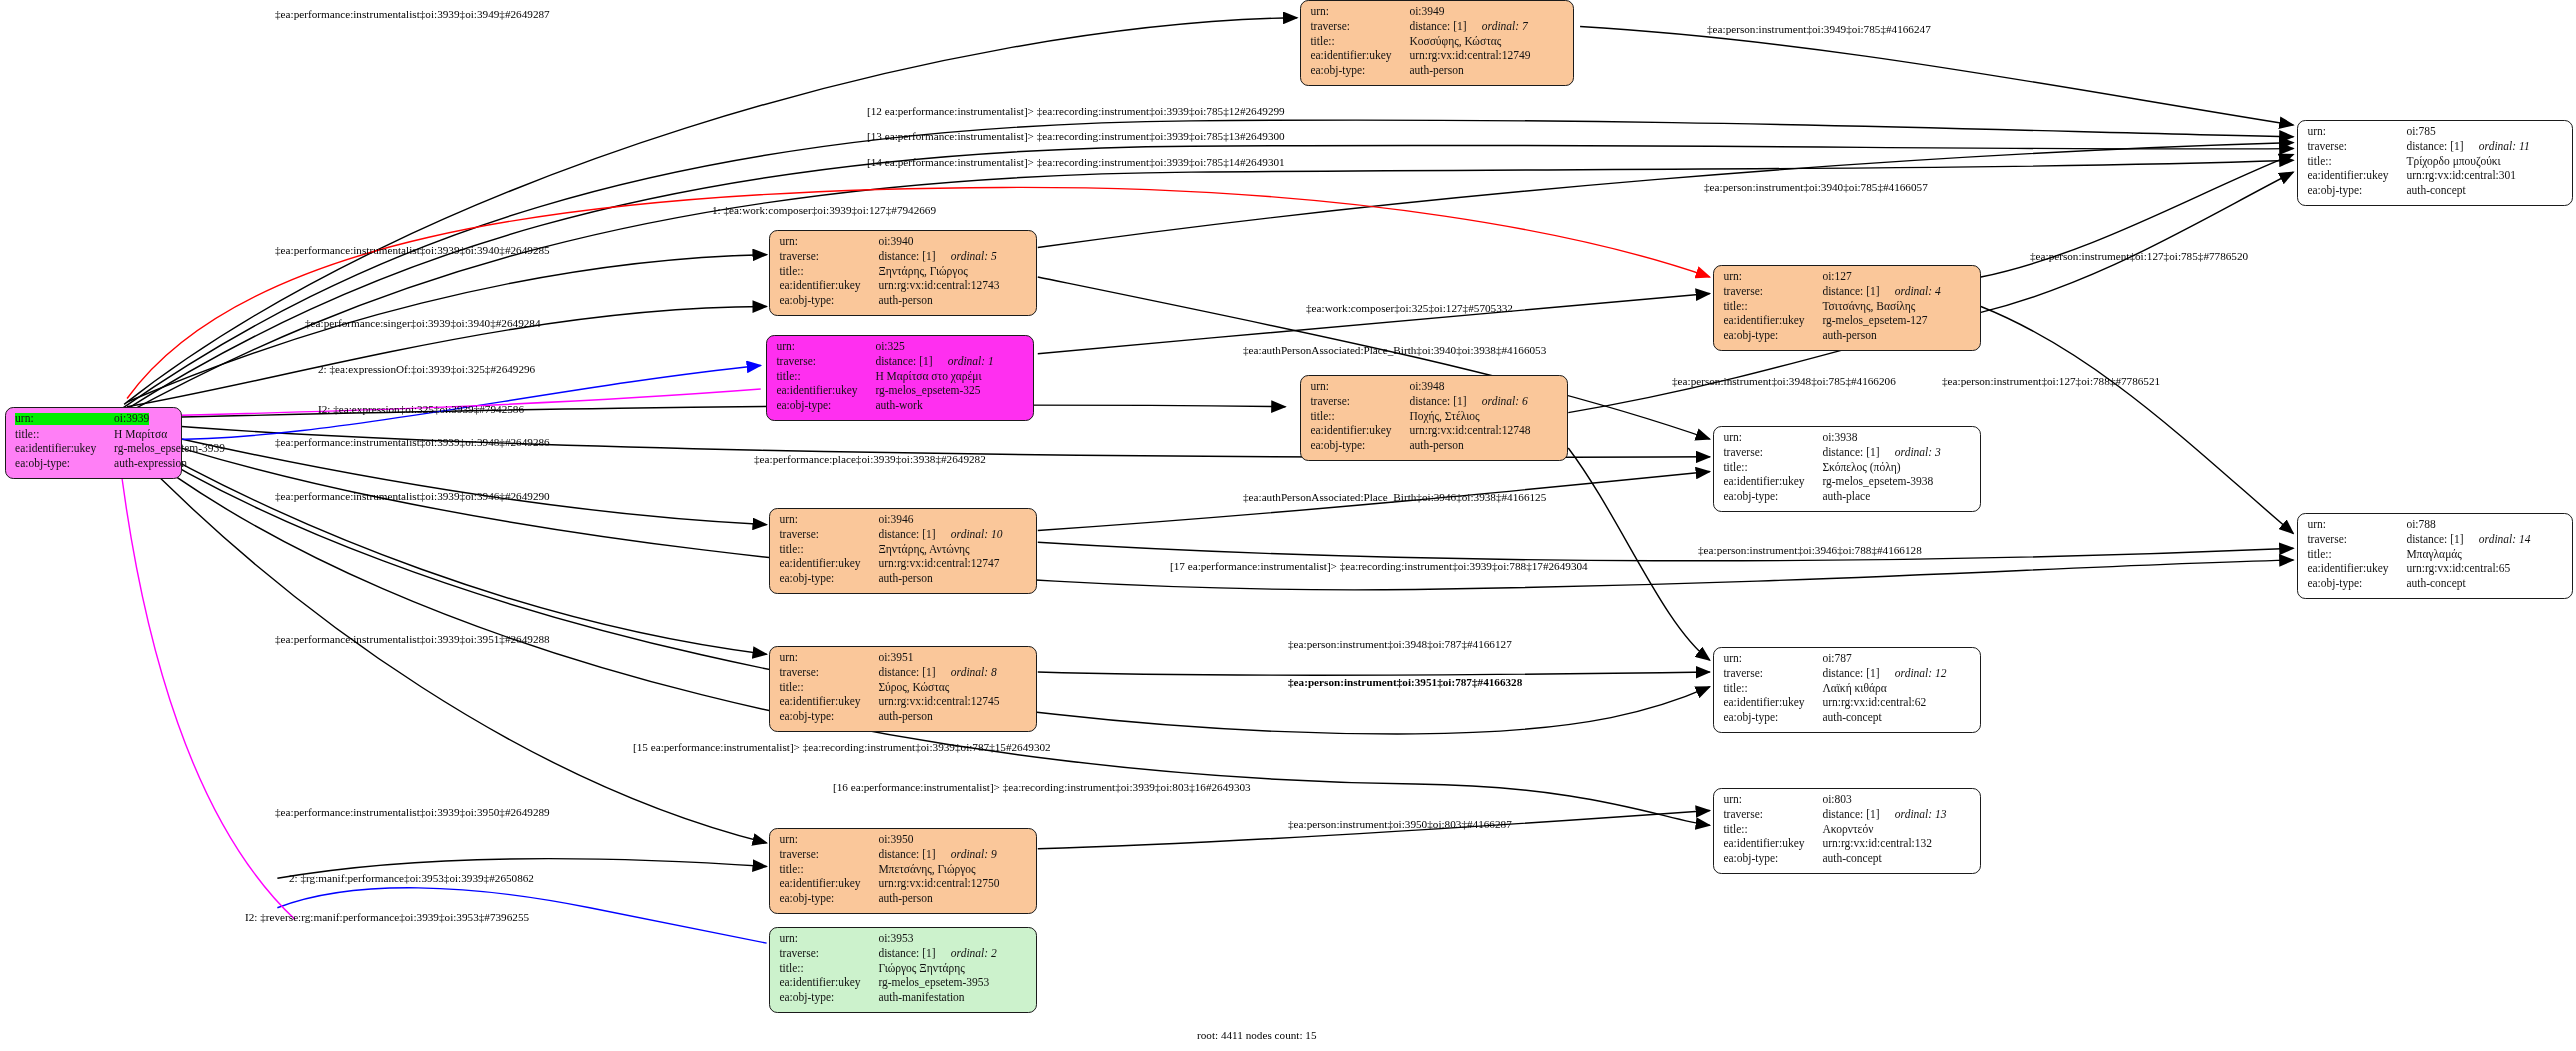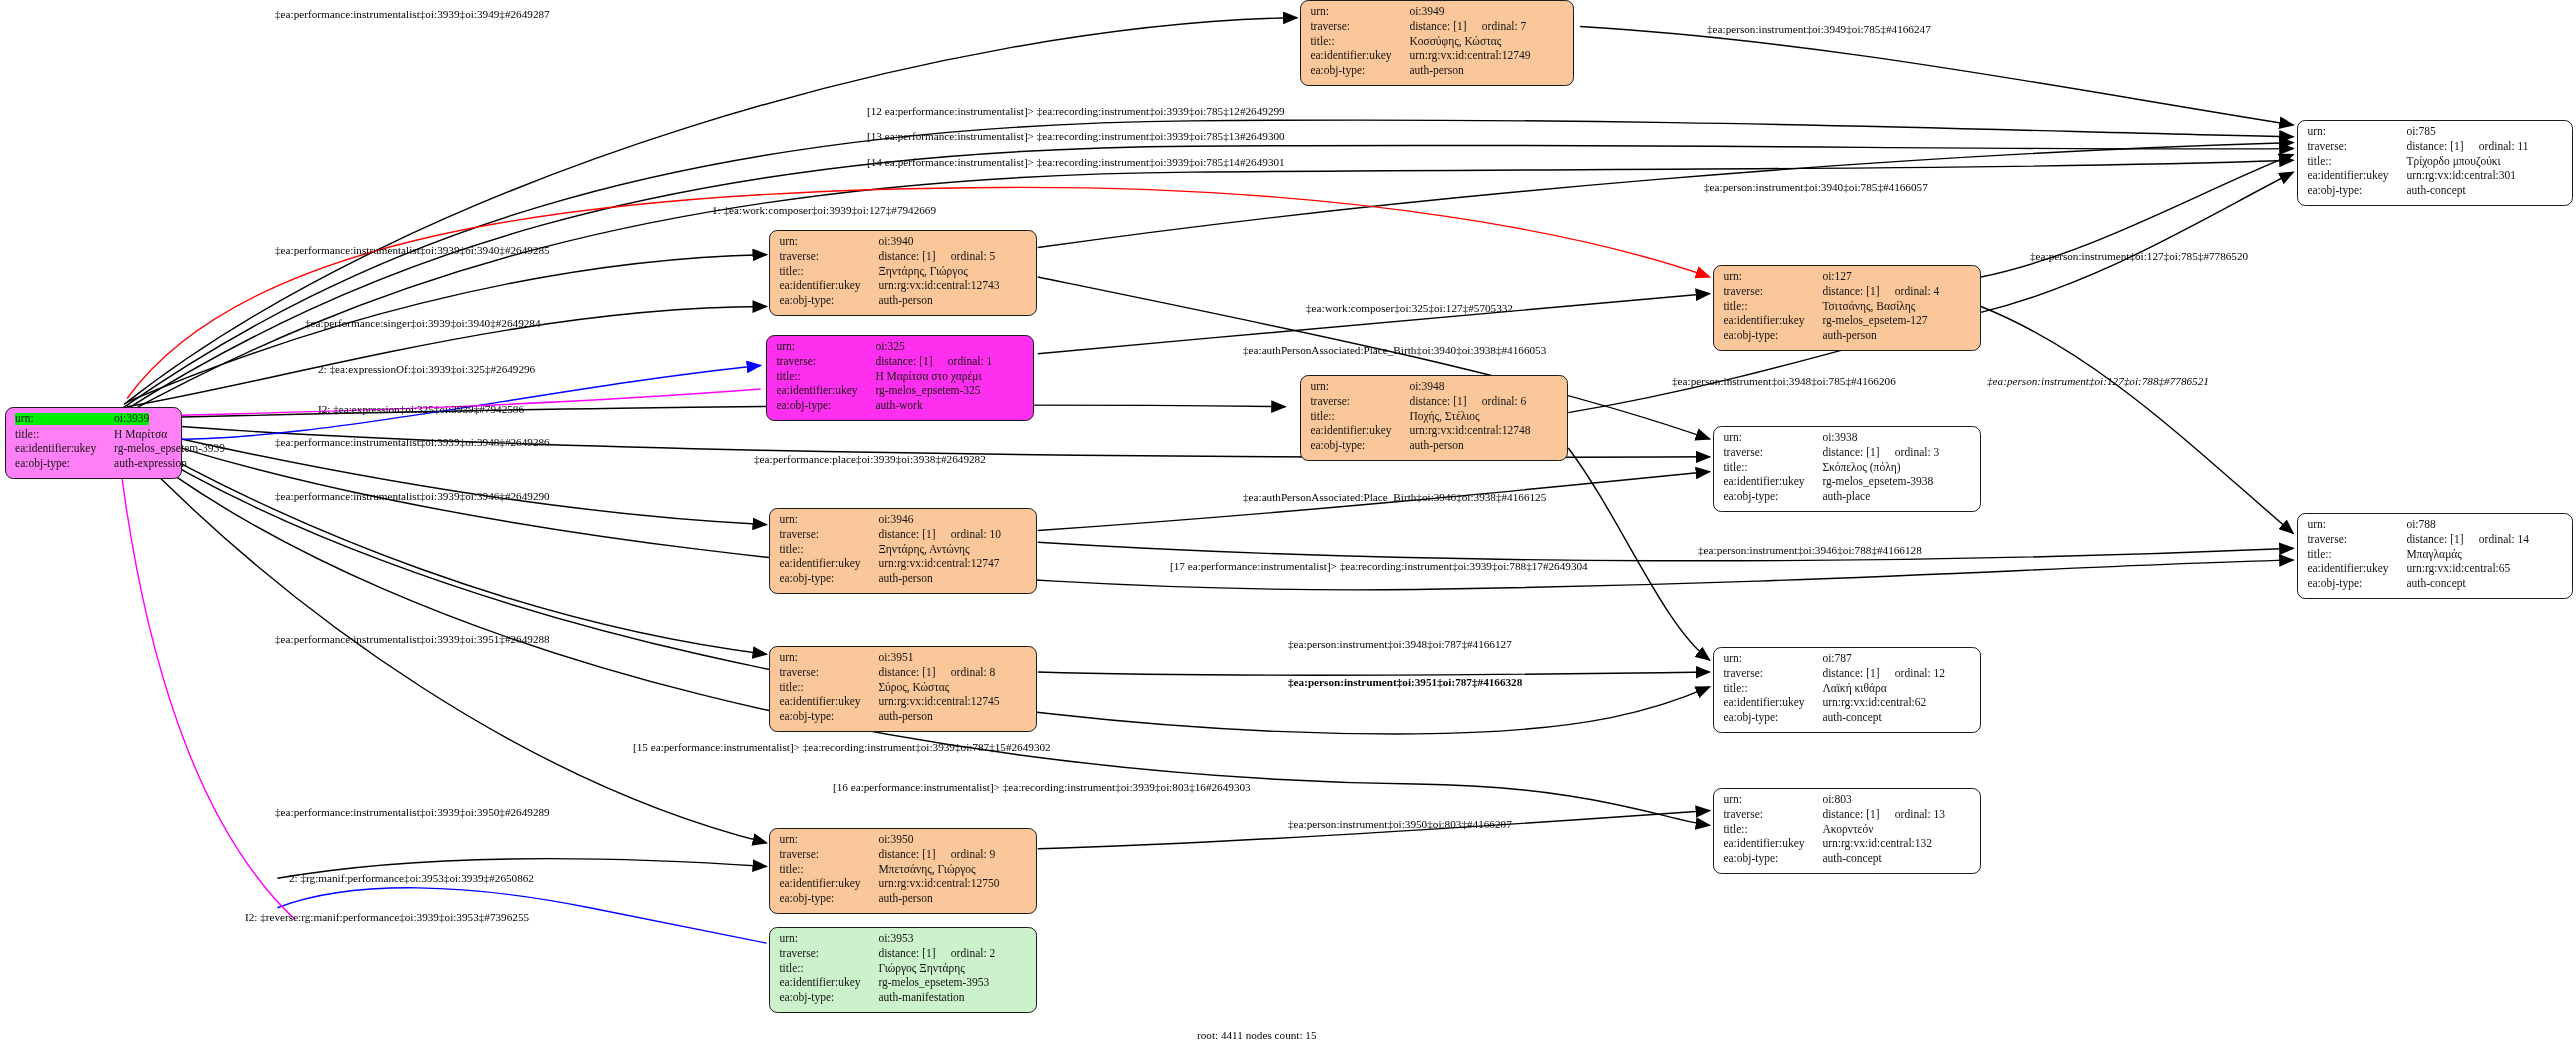--- a/index.html
+++ b/index.html
@@ -11,21 +11,21 @@
         padding:5.3px 8.3px 5.3px 9.4px;background:#fff;}
   .node.orange{background:#fac79a;}
   .node.magenta{background:#ff2ff0;}
   .node.green{background:#ccf2cc;}
   .node.white{background:#ffffff;}
   .node.root{background:#ff7ff6;}
 
   .row{display:flex;align-items:baseline;line-height:1.0;height:14.7px;}
   .k{width:99px;flex:0 0 99px;font-size:11.5px;color:#111;white-space:nowrap;}
   .v{font-size:11.5px;color:#111;white-space:nowrap;}
-  .v .ord{display:inline-block;margin-left:15.3px;}
+  .v .ord{display:inline-block;margin-left:15.3px;font-style:italic;}
   .hl{background:#00ee00;}
   .node.root .row.hdr .k,.node.root .row.hdr .v{background:#00ee00;}
   .node.root .row.hdr{margin:0 0 0.6px 0;}
   .node.root .k{width:99px;}
 
   .elabel{position:absolute;font-size:11.2px;color:#000;white-space:nowrap;line-height:1;}
   .footer{position:absolute;font-size:11.2px;color:#000;white-space:nowrap;}
 </style>
 </head>
 <body>
@@ -462,21 +462,21 @@
   <div class="elabel" style="left:1704px;top:182px;">‡ea:person:instrument‡oi:3940‡oi:785‡#4166057</div>
   <div class="elabel" style="left:712px;top:205px;">1: ‡ea:work:composer‡oi:3939‡oi:127‡#7942669</div>
   <div class="elabel" style="left:275px;top:245px;">‡ea:performance:instrumentalist‡oi:3939‡oi:3940‡#2649285</div>
   <div class="elabel" style="left:2030px;top:251px;">‡ea:person:instrument‡oi:127‡oi:785‡#7786520</div>
   <div class="elabel" style="left:305px;top:318px;">‡ea:performance:singer‡oi:3939‡oi:3940‡#2649284</div>
   <div class="elabel" style="left:1306px;top:303px;">‡ea:work:composer‡oi:325‡oi:127‡#5705332</div>
   <div class="elabel" style="left:318px;top:364px;">2: ‡ea:expressionOf:‡oi:3939‡oi:325‡#2649296</div>
   <div class="elabel" style="left:1243px;top:345px;">‡ea:authPersonAssociated:Place_Birth‡oi:3940‡oi:3938‡#4166053</div>
   <div class="elabel" style="left:318px;top:404px;">I2: ‡ea:expression‡oi:325‡oi:3939‡#7942586</div>
   <div class="elabel" style="left:1672px;top:376px;">‡ea:person:instrument‡oi:3948‡oi:785‡#4166206</div>
-  <div class="elabel" style="left:1987px;top:376px;font-style:italic;">‡ea:person:instrument‡oi:127‡oi:788‡#7786521</div>
+  <div class="elabel" style="left:1942px;top:376px;">‡ea:person:instrument‡oi:127‡oi:788‡#7786521</div>
   <div class="elabel" style="left:275px;top:437px;">‡ea:performance:instrumentalist‡oi:3939‡oi:3948‡#2649286</div>
   <div class="elabel" style="left:754px;top:454px;">‡ea:performance:place‡oi:3939‡oi:3938‡#2649282</div>
   <div class="elabel" style="left:275px;top:491px;">‡ea:performance:instrumentalist‡oi:3939‡oi:3946‡#2649290</div>
   <div class="elabel" style="left:1243px;top:492px;">‡ea:authPersonAssociated:Place_Birth‡oi:3946‡oi:3938‡#4166125</div>
   <div class="elabel" style="left:1698px;top:545px;">‡ea:person:instrument‡oi:3946‡oi:788‡#4166128</div>
   <div class="elabel" style="left:1170px;top:561px;">[17 ea:performance:instrumentalist]&gt; ‡ea:recording:instrument‡oi:3939‡oi:788‡17#2649304</div>
   <div class="elabel" style="left:275px;top:634px;">‡ea:performance:instrumentalist‡oi:3939‡oi:3951‡#2649288</div>
   <div class="elabel" style="left:1288px;top:639px;">‡ea:person:instrument‡oi:3948‡oi:787‡#4166127</div>
   <div class="elabel" style="left:1288px;top:677px;font-weight:bold;">‡ea:person:instrument‡oi:3951‡oi:787‡#4166328</div>
   <div class="elabel" style="left:597px;top:742px;padding-left:36px;">[15 ea:performance:instrumentalist]&gt; ‡ea:recording:instrument‡oi:3939‡oi:787‡15#2649302</div>

